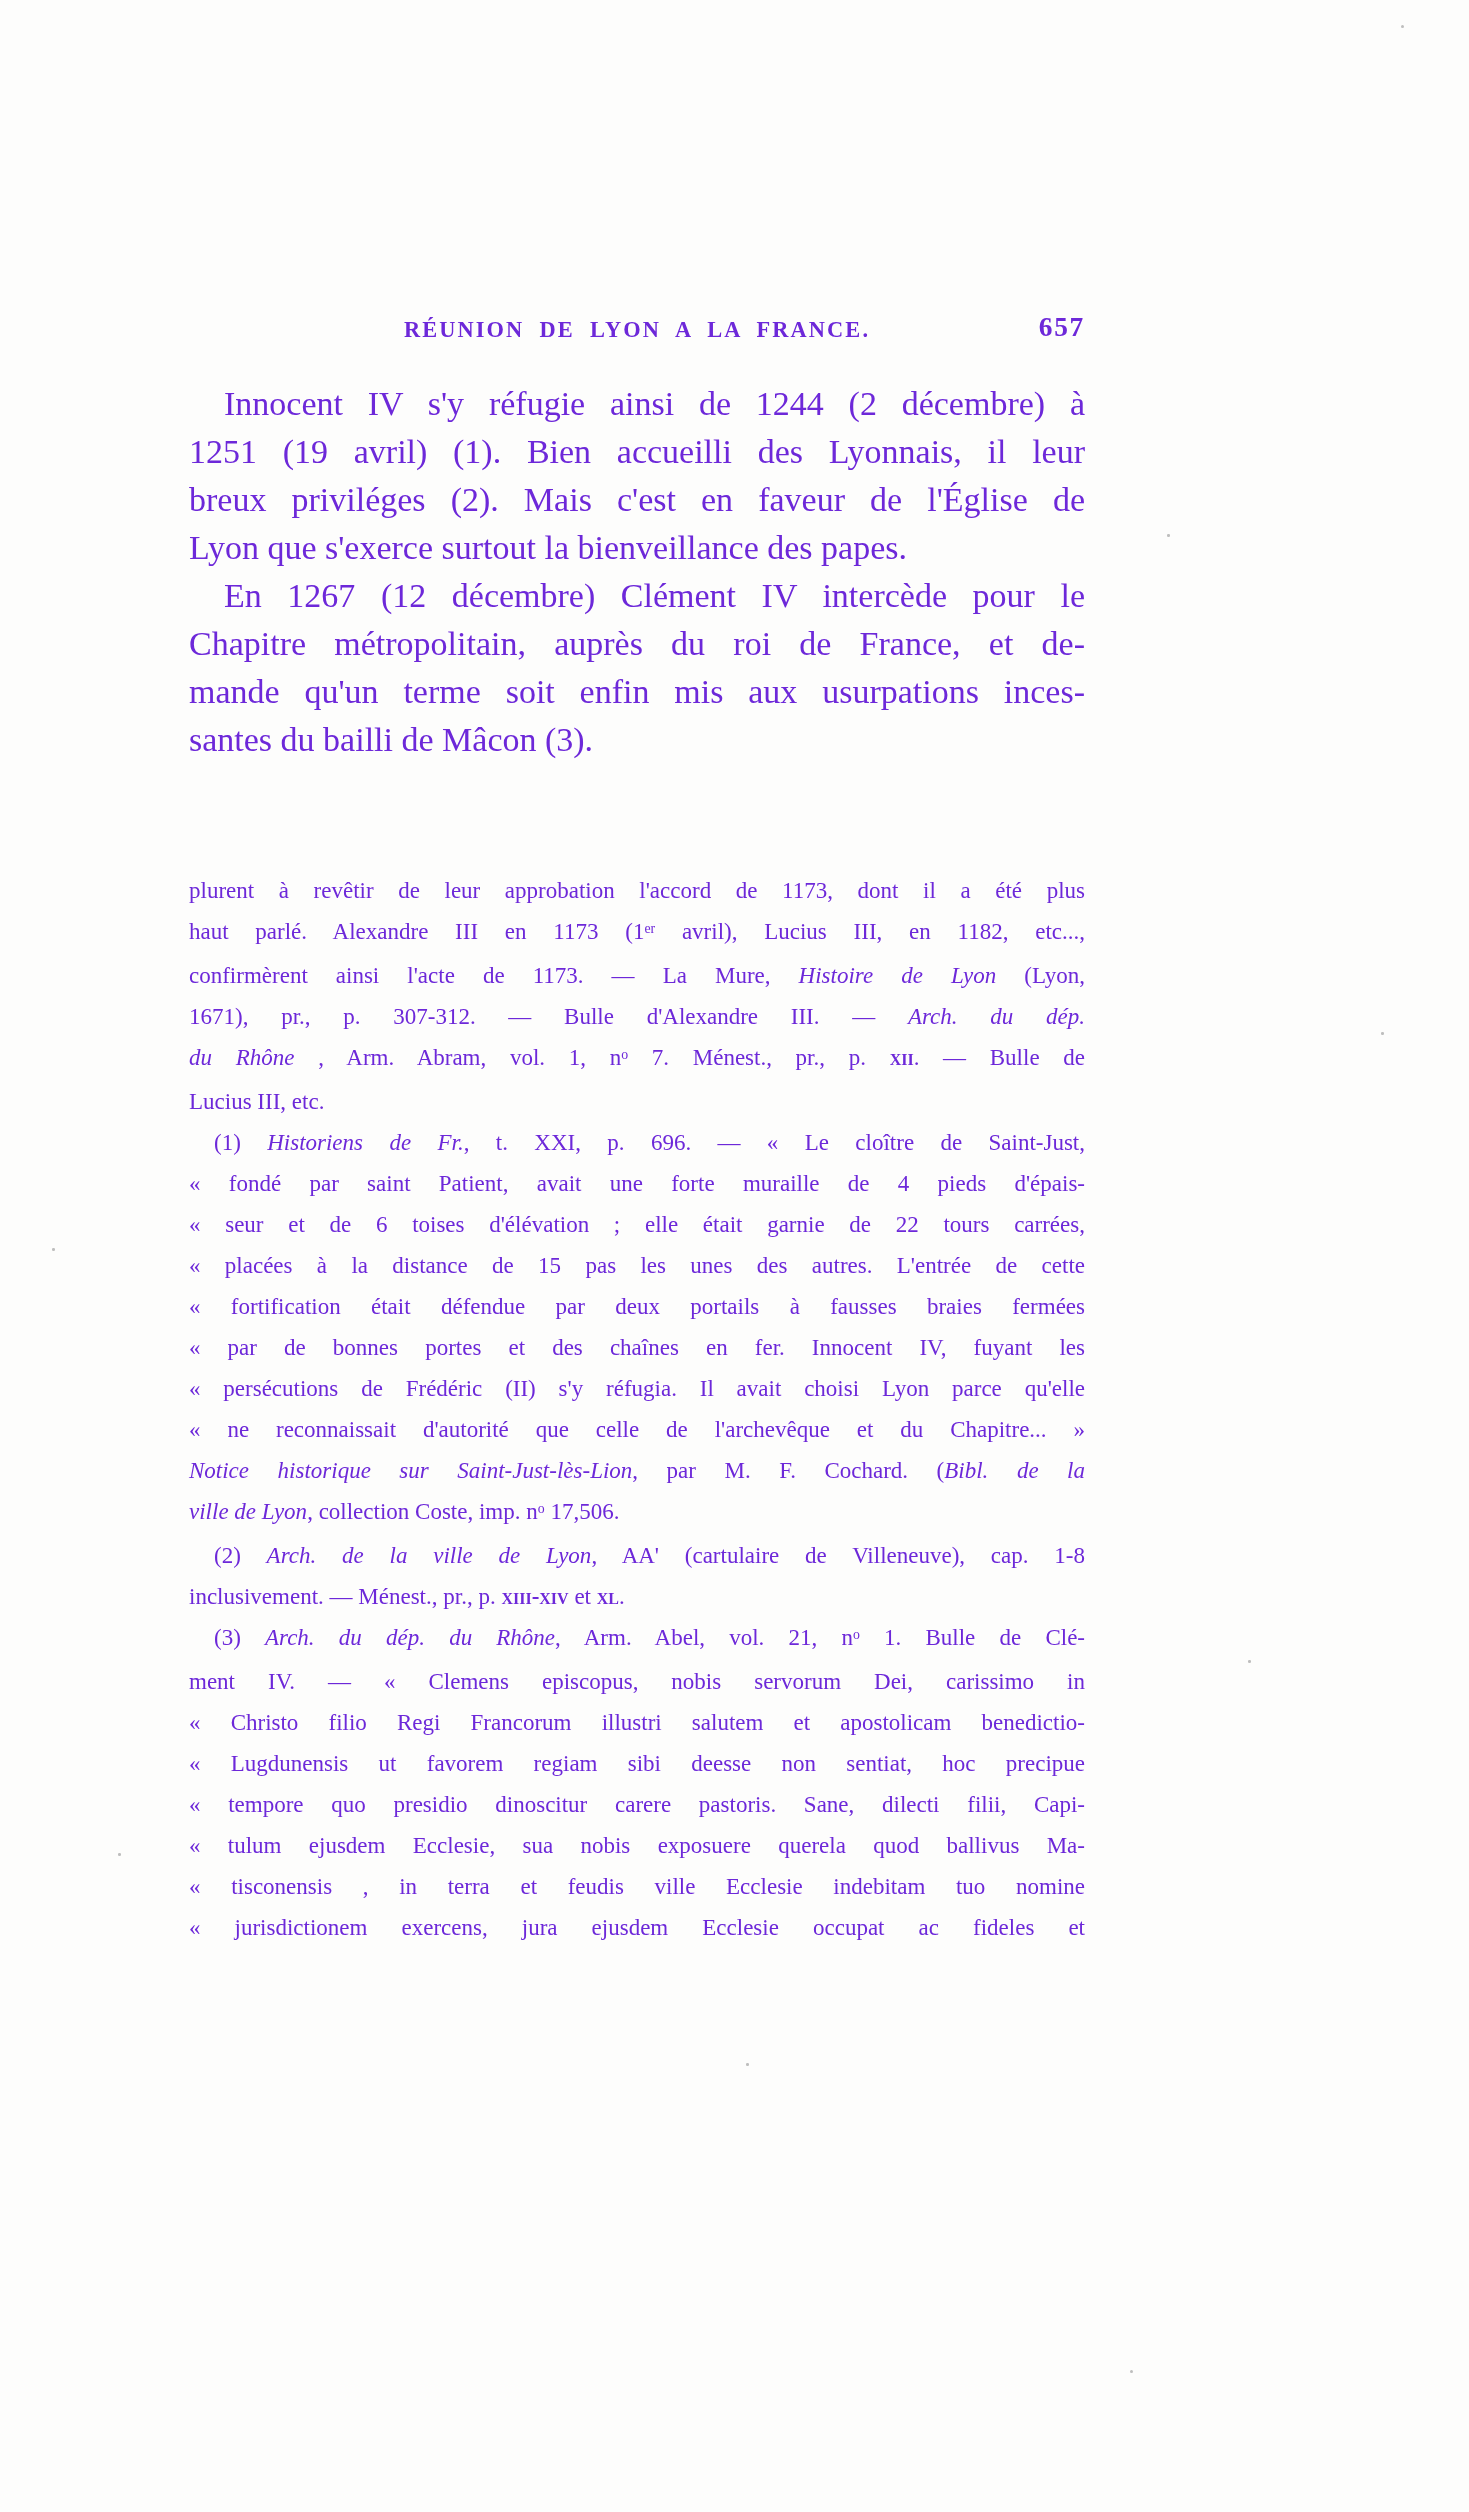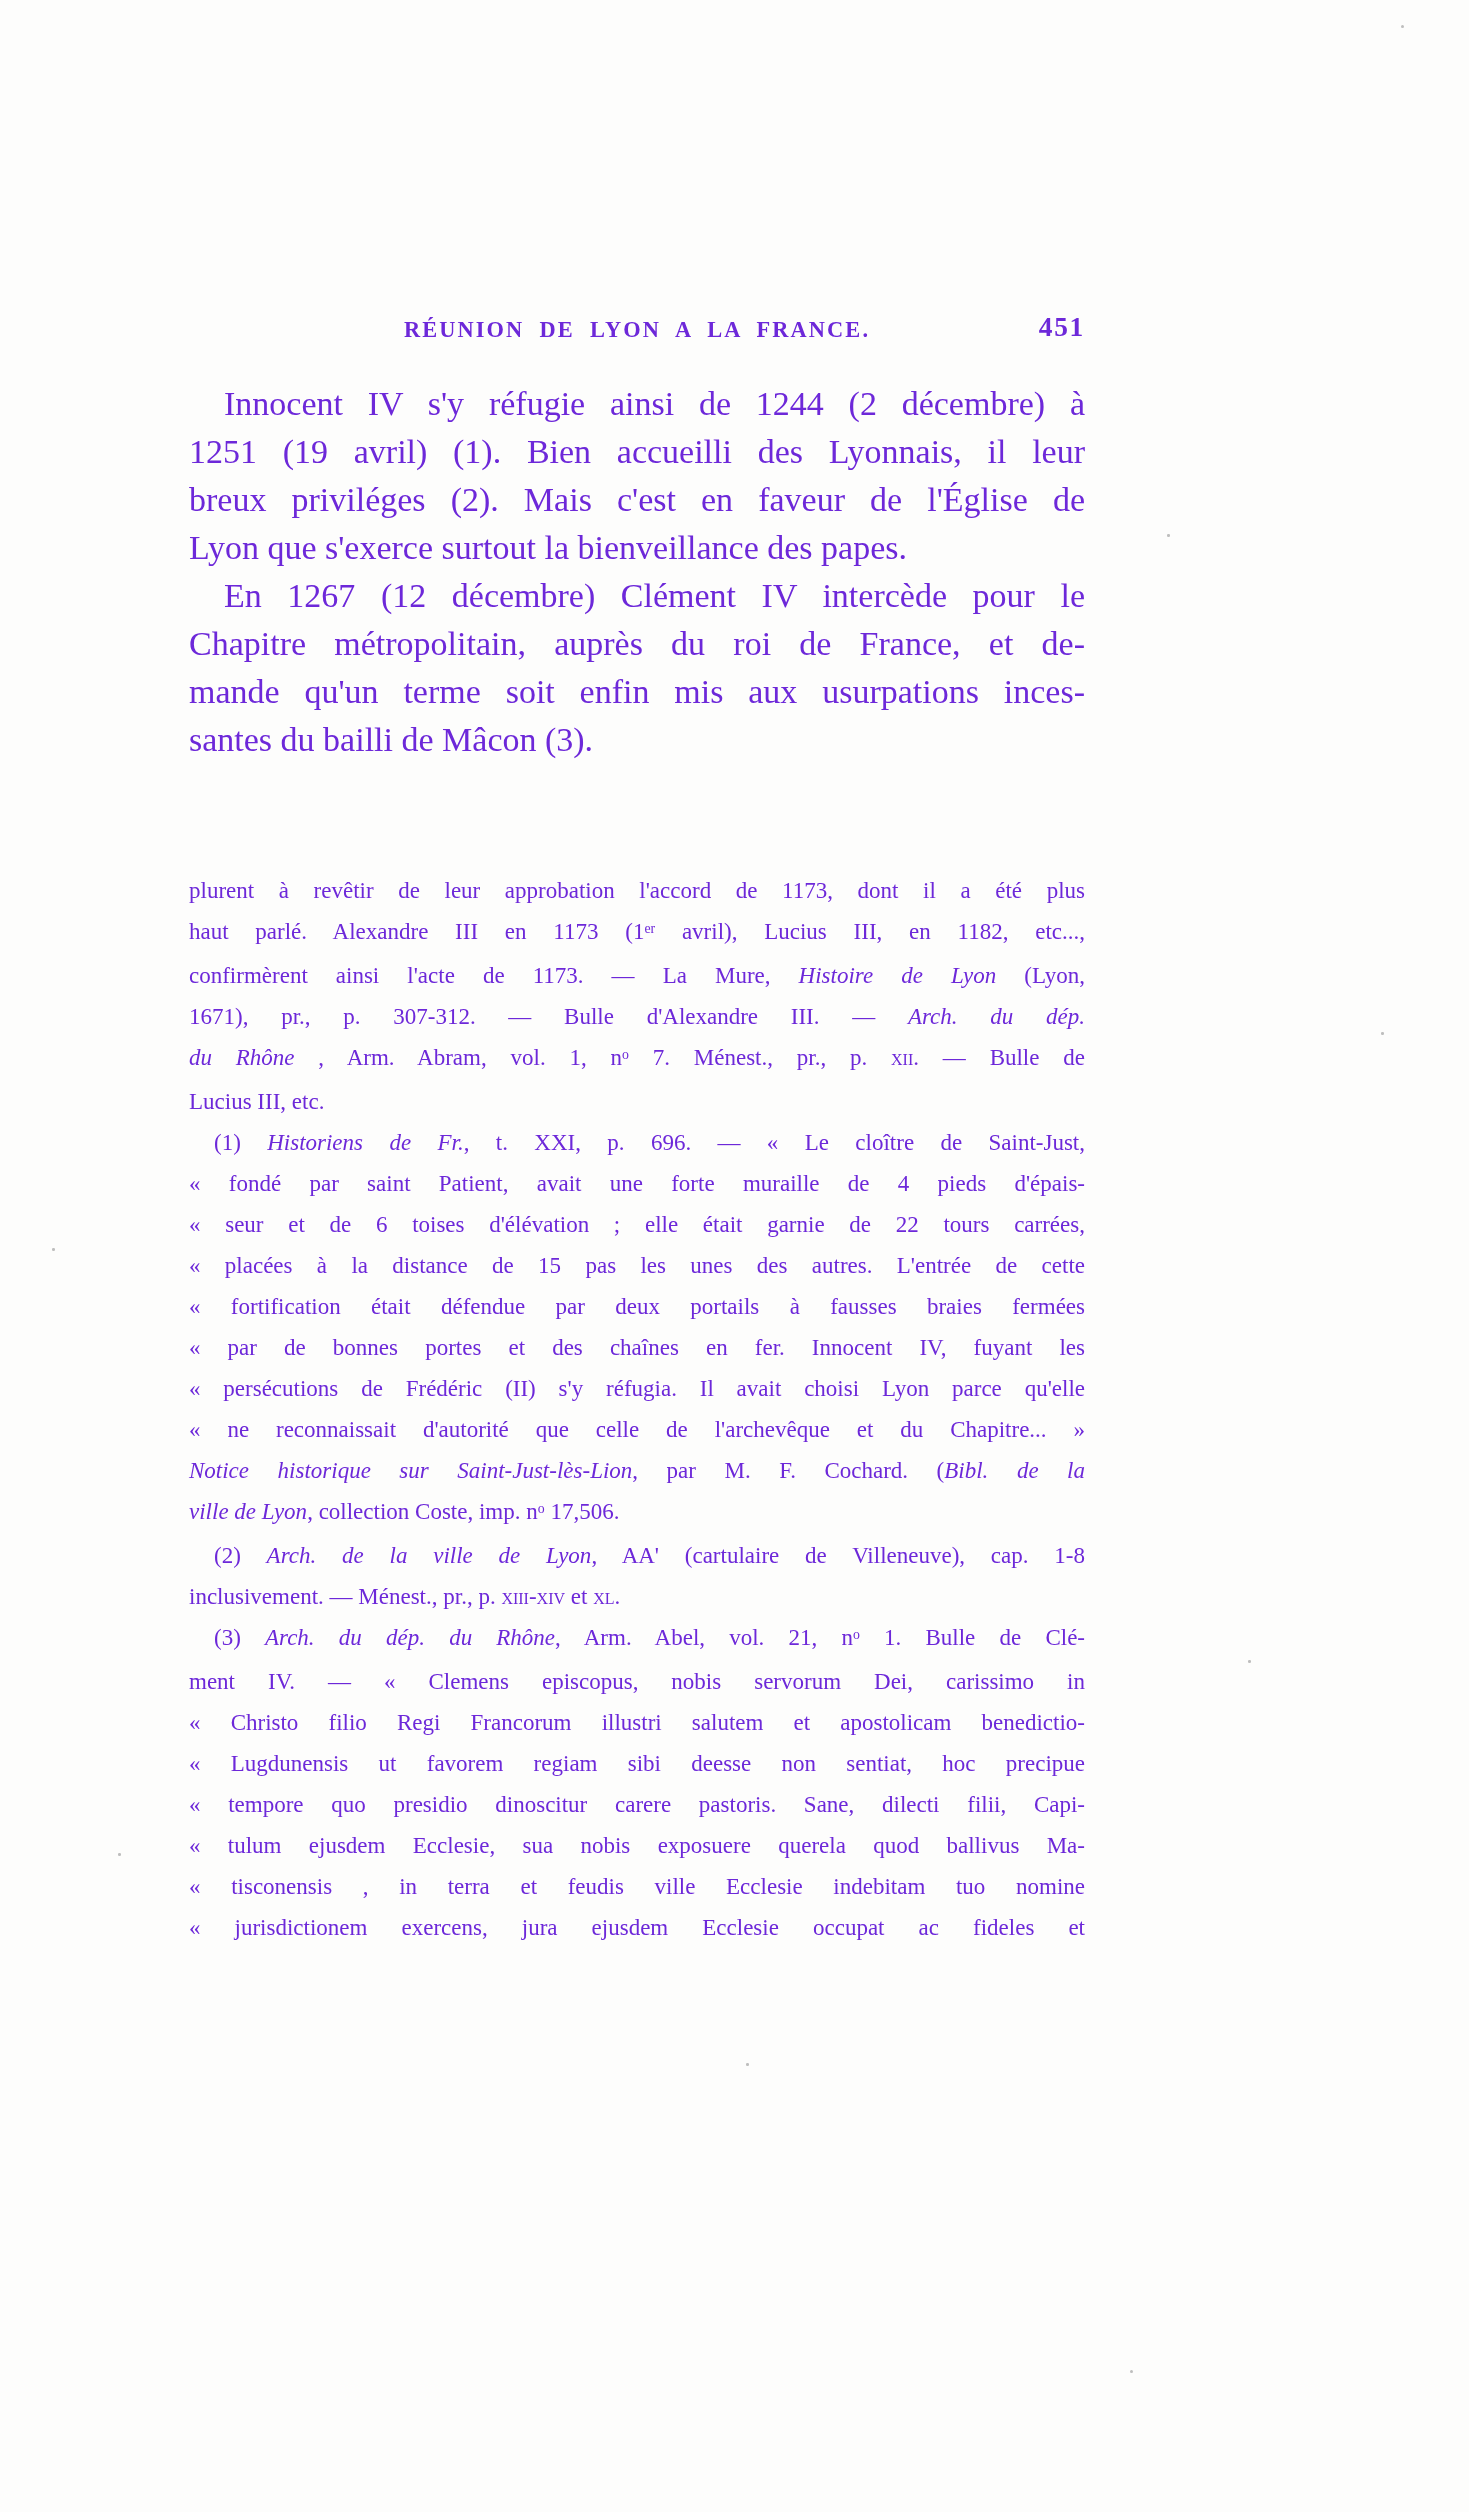--- a/index.html
+++ b/index.html
@@ -68,37 +68,37 @@
   .line.short { text-align-last: left; }
   .main-text .line.indent { text-indent: 35px; }
   .footnotes .line.indent { text-indent: 25px; }
   .line i { font-style: italic; }
   .line sup {
     font-size: 60%;
     vertical-align: baseline;
     position: relative;
     top: -0.45em;
   }
-  .line .sc { font-variant: small-caps; }
+  .line .sc { font-variant: small-caps; font-weight: bold; }
   
   .speck {
     position: absolute;
     background: #8a8a8a;
     border-radius: 50%;
     opacity: 0.55;
   }
 </style>
 </head>
 <body>
 
 <div class="page">
 
   <div class="header-row">
     <span class="running-title">RÉUNION DE LYON A LA FRANCE.</span>
-    <span class="page-number">451</span>
+    <span class="page-number">657</span>
   </div>
 
   <div class="main-text">
       <div class="para">
         <div class="line indent">Innocent IV s'y réfugie ainsi de 1244 (2 décembre) à</div>
         <div class="line">1251 (19 avril) (1). Bien accueilli des Lyonnais, il leur</div>
         <div class="line">breux priviléges (2). Mais c'est en faveur de l'Église de</div>
         <div class="line short">Lyon que s'exerce surtout la bienveillance des papes.</div>
       </div>
       <div class="para">

